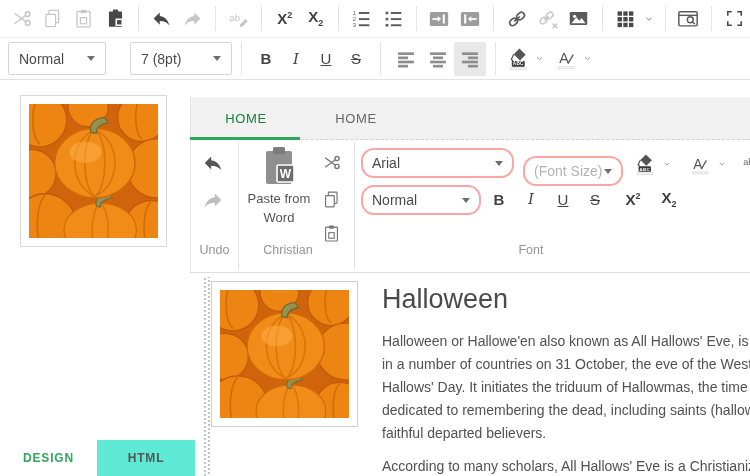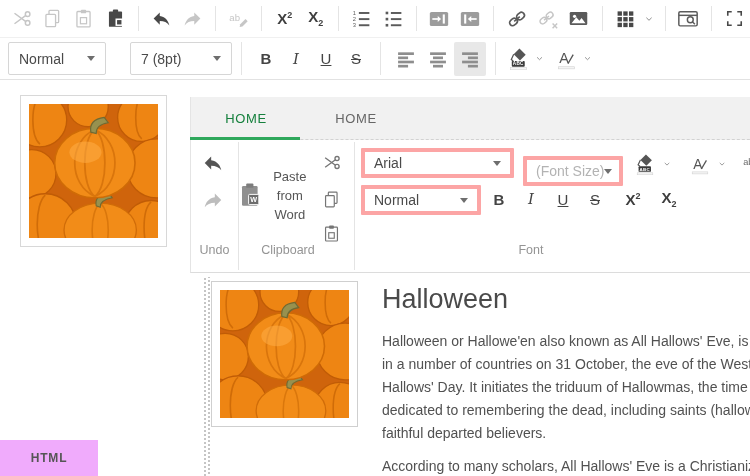--- a/index.html
+++ b/index.html
@@ -43,43 +43,43 @@
   .tabbar{position:absolute;left:0;top:0;width:100%;height:43px;background:#f1f1f1;
           border-bottom:1px dashed #d2d2d2;border-left:1px solid #e4e4e4;box-sizing:border-box;display:flex}
   .tab{height:100%;display:flex;align-items:center;justify-content:center;font-size:13px;letter-spacing:.6px;color:#666}
   .tab.active{color:#15803d}
   .tab-underline{position:absolute;left:0;top:40px;width:110px;height:3px}
   .ribbon{position:absolute;left:0;top:43px;width:100%;height:133px;background:#fff;
           border-bottom:1px solid #dcdcdc;border-left:1px solid #e4e4e4;box-sizing:border-box}
   .grp-label{position:absolute;font-size:12.5px;color:#949494;text-align:center;top:103px}
   .rsep{position:absolute;top:2px;width:1px;height:128px;background:#e4e4e4}
   .rbtn{position:absolute;display:flex;align-items:center;justify-content:center;border-radius:2px}
-  .rsel{position:absolute;border:4px solid #fca5a5;border-radius:1px;background:#fff;height:30px;box-sizing:border-box;
+  .rsel{position:absolute;border:2px solid #fca5a5;border-radius:13px;background:#fff;height:30px;box-sizing:border-box;
         display:flex;align-items:center;padding:0 9px;font-size:14px;color:#4a4a4a}
   .placeholder{color:#b3b3b3}
-  .pfw{position:absolute;left:48px;top:5px;width:80px;height:100px;display:flex;flex-direction:row;align-items:center;border-radius:2px}
+  .pfw{position:absolute;left:48px;top:5px;width:80px;height:100px;display:flex;flex-direction:column;align-items:center;border-radius:2px}
   .pfw-txt{font-size:13px;color:#555;text-align:center;line-height:1.45;margin-top:3px}
   .docarea{position:absolute;left:0;top:176px;width:100%;height:203px;background:#fff}
 
   
   .guide{left:204px;top:277px;width:6px;height:199px;
     background-image:repeating-linear-gradient(0deg,#c5c5c5 0 2px,transparent 2px 4px),
                      repeating-linear-gradient(0deg,transparent 0 2px,#c5c5c5 2px 4px);
     background-size:2px 100%,2px 100%;background-position:0 0,4px 0;background-repeat:no-repeat,no-repeat}
   .docimg{left:211px;top:281px;width:147px;height:146px;background:#fff;border:1px solid #cfcfcf;box-sizing:border-box;padding:8px}
   .doc-h1{left:382px;top:284px;font-size:27px;font-weight:400;color:#4a4a4a;white-space:nowrap}
   .doc-p{left:382px;font-size:14px;color:#515151;line-height:23px}
   .doc-p div{white-space:nowrap}
   .p1{top:330px}.p2{top:455px}
 
   
   .btabs{left:0;top:440px;height:36px;display:flex;z-index:5}
   .btab{width:97px;height:36px;display:flex;align-items:center;justify-content:center;
         font-size:12px;font-weight:bold;letter-spacing:.8px}
-  .btab.html{background:#f0abfc;color:#555;width:98px}
+  .btab.html{background:#5eead4;color:#555;width:98px}
 </style>
 </head>
 <body>
 
 <svg width="0" height="0" style="position:absolute" aria-hidden="true">
   <defs>
     <symbol id="i-reply" viewBox="0 0 24 24">
         <path fill="currentColor" d="M10 9V5l-7 7 7 7v-4.1c5 0 8.5 1.6 11 5.1-1-5-4-10-11-11z"></path>
       </symbol>
     <symbol id="i-scissors" viewBox="0 0 24 24">
@@ -478,21 +478,21 @@
     <div class="rbtn" style="left:128px;top:47px;width:24px;height:24px;color:#757575">
         <svg class="ic" width="19" height="19">
           <use href="#i-copy"></use>
         </svg>
       </div>
     <div class="rbtn" style="left:128px;top:81px;width:24px;height:24px;color:#757575">
         <svg class="ic" width="19" height="19">
           <use href="#i-paste"></use>
         </svg>
       </div>
-    <div class="grp-label" style="left:42px;width:110px">Clipboard</div>
+    <div class="grp-label" style="left:42px;width:110px">Christian</div>
     <div class="rsep" style="left:163px"></div>
 
     <div class="rsel" style="left:170px;top:8px;width:153px">
       <span>Arial</span>
         <span class="caret"></span>
     </div>
     <div class="rsel" style="left:332px;top:16px;width:100px;overflow:hidden">
       <span class="placeholder" style="white-space:nowrap">(Font Size)</span>
         <span class="caret"></span>
     </div>
@@ -561,16 +561,19 @@
   <div>in a number of countries on 31 October, the eve of the Western Christian feast of All</div>
   <div>Hallows' Day. It initiates the triduum of Hallowmas, the time in the liturgical year</div>
   <div>dedicated to remembering the dead, including saints (hallows), martyrs, and all the</div>
   <div>faithful departed believers.</div>
 </div>
 <div class="abs doc-p p2">
   <div>According to many scholars, All Hallows' Eve is a Christianized feast initially influenced</div>
 </div>
 
 <div class="abs btabs">
+  <div class="btab" style="color:#2fa85c;background:#fff">
+      <span>DESIGN</span>
+    </div>
   <div class="btab html">
       <span>HTML</span>
     </div>
 </div>
 
 </body></html>

